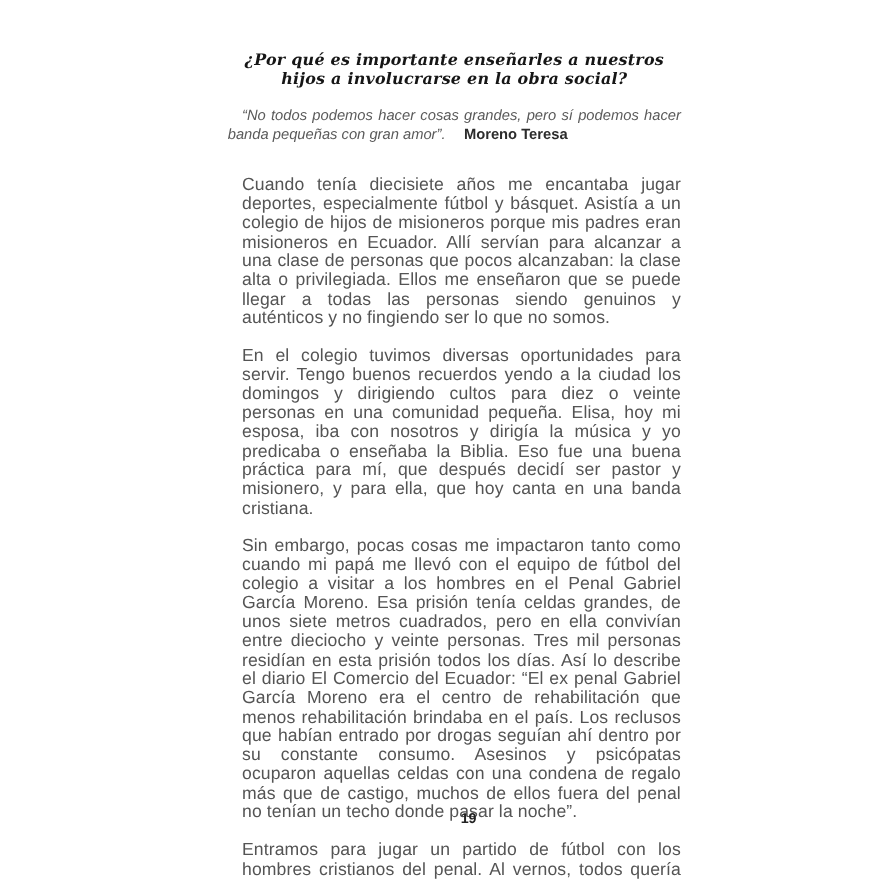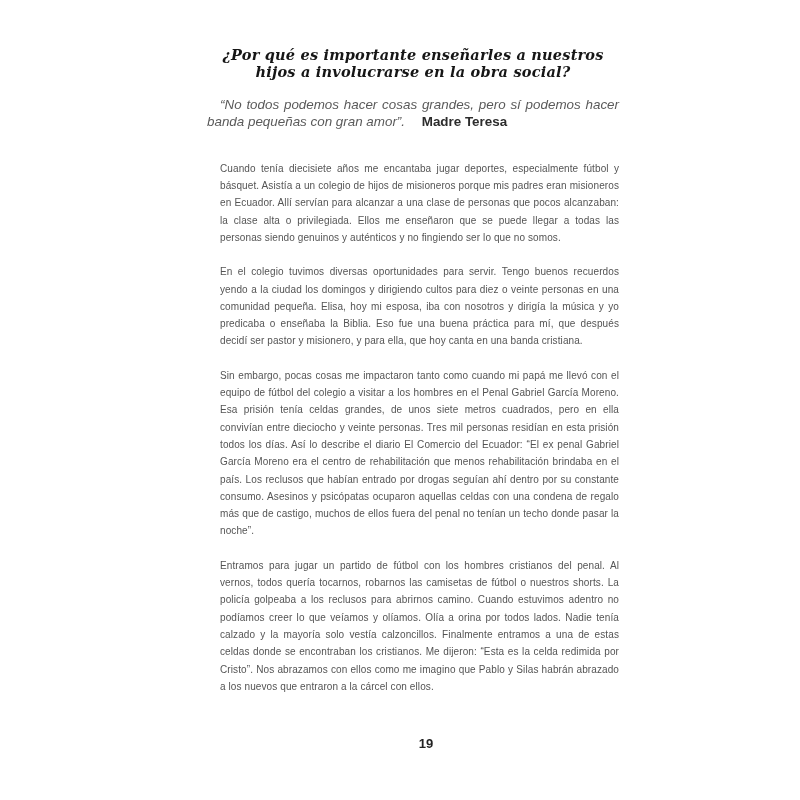--- a/index.html
+++ b/index.html
@@ -43,21 +43,21 @@
     color: #5a5a5a;
     text-align: justify;
     margin: 0 0 29px 0;
   }
   .quote-author {
     font-style: normal;
     font-weight: 700;
     color: #2c2c2c;
   }
   .body-text p {
-    font-size: 10px;
+    font-size: 16px;
     line-height: 17.3px;
     letter-spacing: 0.1px;
     color: #545454;
     text-align: justify;
     margin: 0 0 17px 0;
   }
   .page-number {
     position: absolute;
     top: 736px;
     left: 0;
@@ -69,21 +69,21 @@
   }
 </style>
 </head>
 <body>
 
 <div class="page">
   <div class="content">
 
     <h1 class="chapter-title">¿Por qué es importante enseñarles a nuestros hijos a involucrarse en la obra social?</h1>
 
-    <p class="quote"><span>“No todos podemos hacer cosas grandes, pero sí podemos hacer banda pequeñas con gran amor”. </span><span class="quote-author">Madre Teresa</span></p>
+    <p class="quote"><span>“No todos podemos hacer cosas grandes, pero sí podemos hacer banda pequeñas con gran amor”. </span><span class="quote-author">Moreno Teresa</span></p>
 
     <div class="body-text">
       <p>Cuando tenía diecisiete años me encantaba jugar deportes, especialmente fútbol y básquet. Asistía a un colegio de hijos de misioneros porque mis padres eran misioneros en Ecuador. Allí servían para alcanzar a una clase de personas que pocos alcanzaban: la clase alta o privilegiada. Ellos me enseñaron que se puede llegar a todas las personas siendo genuinos y auténticos y no fingiendo ser lo que no somos.</p>
       <p>En el colegio tuvimos diversas oportunidades para servir. Tengo buenos recuerdos yendo a la ciudad los domingos y dirigiendo cultos para diez o veinte personas en una comunidad pequeña. Elisa, hoy mi esposa, iba con nosotros y dirigía la música y yo predicaba o enseñaba la Biblia. Eso fue una buena práctica para mí, que después decidí ser pastor y misionero, y para ella, que hoy canta en una banda cristiana.</p>
       <p>Sin embargo, pocas cosas me impactaron tanto como cuando mi papá me llevó con el equipo de fútbol del colegio a visitar a los hombres en el Penal Gabriel García Moreno. Esa prisión tenía celdas grandes, de unos siete metros cuadrados, pero en ella convivían entre dieciocho y veinte personas. Tres mil personas residían en esta prisión todos los días. Así lo describe el diario El Comercio del Ecuador: “El ex penal Gabriel García Moreno era el centro de rehabilitación que menos rehabilitación brindaba en el país. Los reclusos que habían entrado por drogas seguían ahí dentro por su constante consumo. Asesinos y psicópatas ocuparon aquellas celdas con una condena de regalo más que de castigo, muchos de ellos fuera del penal no tenían un techo donde pasar la noche”.</p>
       <p>Entramos para jugar un partido de fútbol con los hombres cristianos del penal. Al vernos, todos quería tocarnos, robarnos las camisetas de fútbol o nuestros shorts. La policía golpeaba a los reclusos para abrirnos camino. Cuando estuvimos adentro no podíamos creer lo que veíamos y olíamos. Olía a orina por todos lados. Nadie tenía calzado y la mayoría solo vestía calzoncillos. Finalmente entramos a una de estas celdas donde se encontraban los cristianos. Me dijeron: “Esta es la celda redimida por Cristo”. Nos abrazamos con ellos como me imagino que Pablo y Silas habrán abrazado a los nuevos que entraron a la cárcel con ellos.</p>
     </div>
   </div>
 
   <div class="page-number">19</div>

